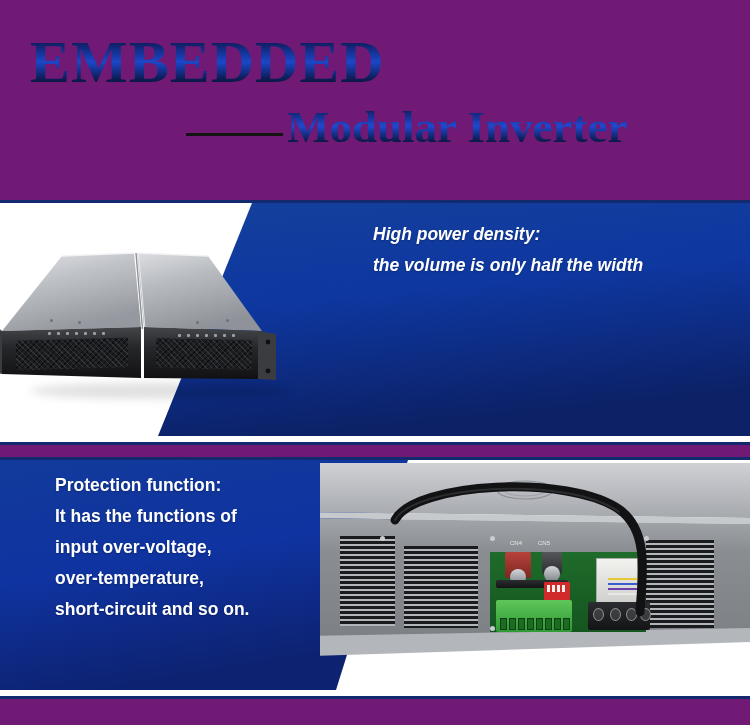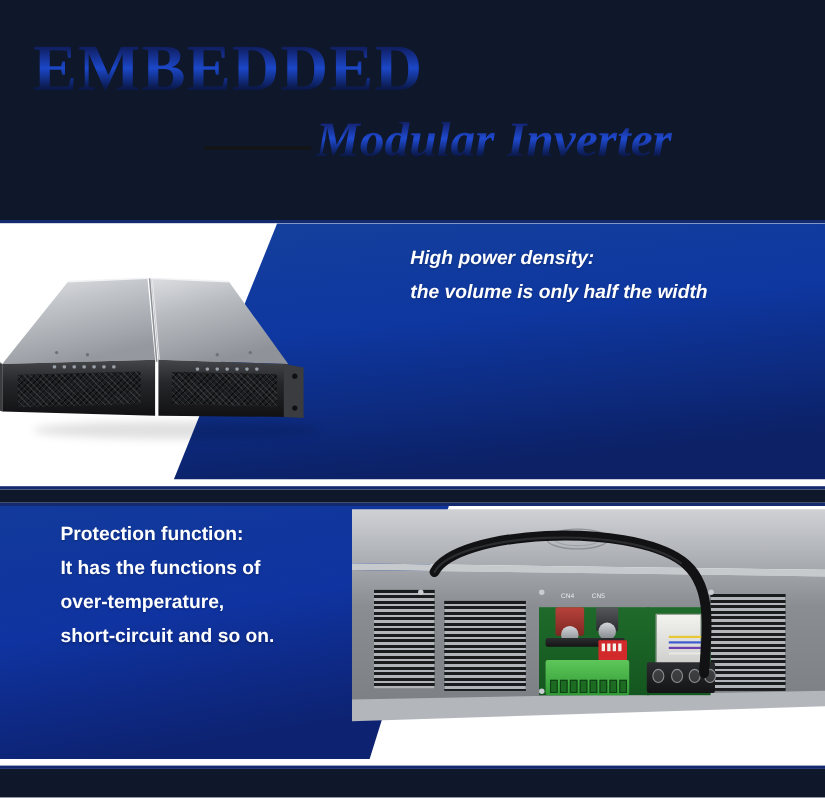--- a/index.html
+++ b/index.html
@@ -1,17 +1,17 @@
 <!DOCTYPE html>
 <html><head>
 <meta charset="utf-8">
 <style>
   html,body{margin:0;padding:0;background:#ffffff;}
   body{width:750px;height:725px;overflow:hidden;font-family:"Liberation Sans",sans-serif;}
-  .page{position:relative;width:750px;height:725px;background:#0f172a;}
+  .page{position:relative;width:750px;height:725px;background:#701a75;}
 
   
   .header{position:absolute;left:0;top:0;width:750px;height:190px;}
   .title-main{
     position:absolute;left:30px;top:32px;
     font-family:"Liberation Serif","DejaVu Serif",serif;
     font-weight:bold;font-size:60px;line-height:60px;letter-spacing:1px;
     background:linear-gradient(to bottom,#0a0a14 0%,#11236e 22%,#1b47c8 50%,#0c1d55 78%,#07070e 100%);
     -webkit-background-clip:text;background-clip:text;
     color:transparent;-webkit-text-fill-color:transparent;
@@ -22,21 +22,20 @@
     background:#141414;
   }
   .title-sub{
     position:absolute;left:287px;top:104px;
     font-family:"Liberation Serif","DejaVu Serif",serif;
     font-weight:bold;font-size:45px;line-height:46px;
     background:linear-gradient(to bottom,#0b0b16 0%,#14277a 20%,#1f4ad0 48%,#0d1f5c 76%,#08080f 100%);
     -webkit-background-clip:text;background-clip:text;
     color:transparent;-webkit-text-fill-color:transparent;
     white-space:nowrap;
-    font-style:italic;
   }
 
   
   .panel{position:absolute;overflow:hidden;background:#ffffff;
          border-top:3px solid #132a6e;border-bottom:3px solid #132a6e;}
   #panel-top{left:0;top:200px;width:750px;height:239px;font-style:italic;}
   #panel-bottom{left:0;top:457px;width:750px;height:236px;}
 
   .blue-shape{position:absolute;inset:0;}
 
@@ -288,18 +287,19 @@
 
       <div class="screw" style="left:60px;top:76px;background:#c9ccd0;width:5px;height:5px;"></div>
       <div class="screw" style="left:170px;top:76px;background:#c9ccd0;width:5px;height:5px;"></div>
       <div class="screw" style="left:170px;top:166px;background:#c9ccd0;width:5px;height:5px;"></div>
       <div class="screw" style="left:324px;top:76px;background:#c9ccd0;width:5px;height:5px;"></div>
     </div>
 
     <div class="copy" id="copy-bottom">
       <span class="ln">Protection function:</span>
       <span class="ln">It has the functions of</span>
+      <span class="ln">input over-voltage,</span>
       <span class="ln">over-temperature,</span>
       <span class="ln">short-circuit and so on.</span>
     </div>
   </div>
 
 </div>
 
 </body></html>

